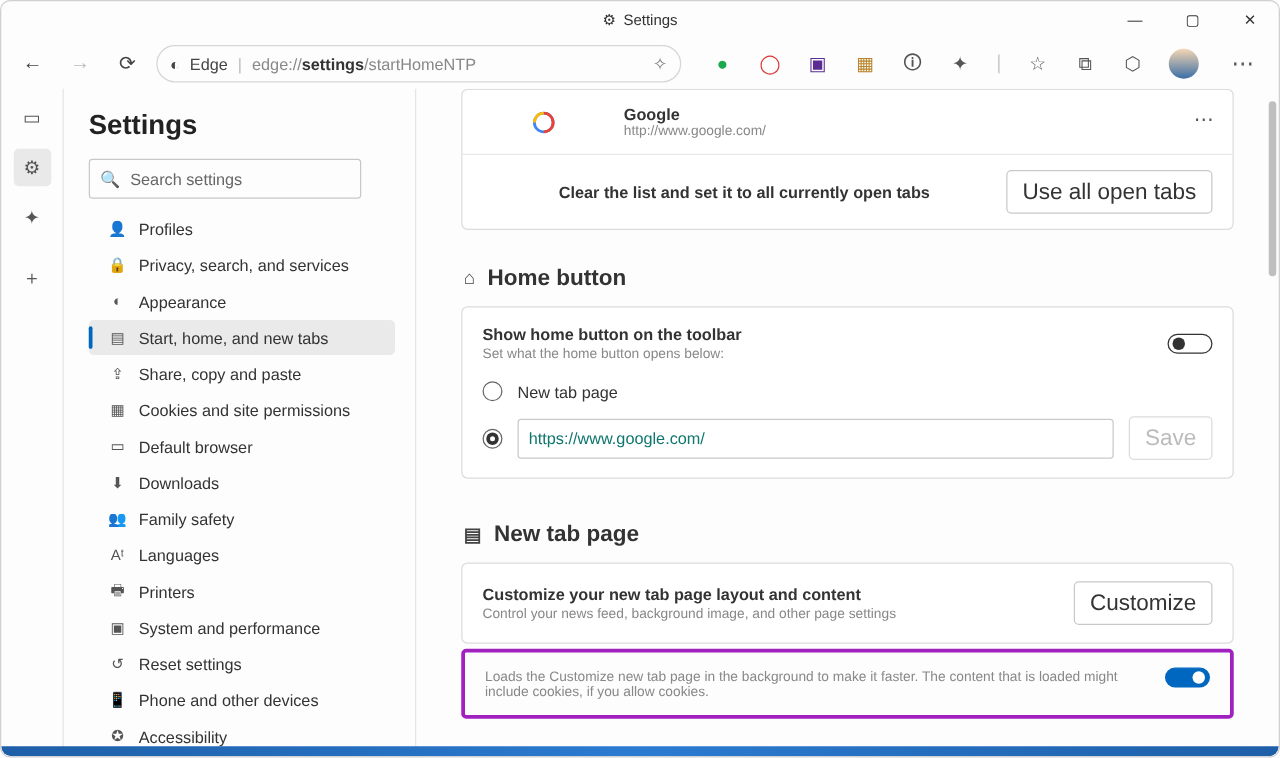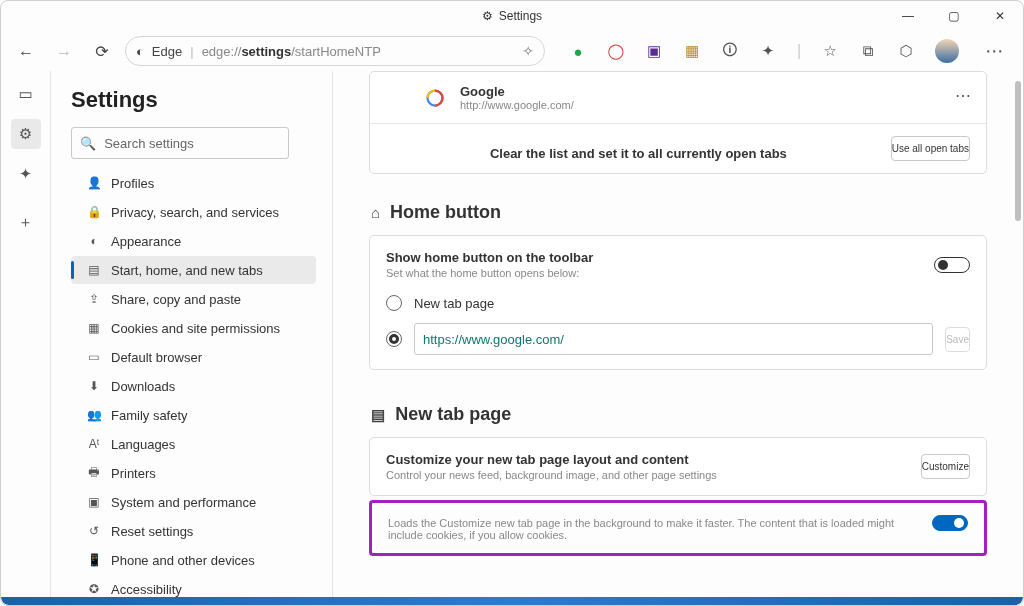--- a/index.html
+++ b/index.html
@@ -33,28 +33,28 @@
   .sidebar h1 { font-size: 22px; font-weight: 600; margin-bottom: 14px; color: #222; }
   .search-box { width: 218px; height: 32px; border: 1px solid #c8c8c8; border-radius: 3px; display: flex; align-items: center; padding: 0 8px; color: #666; font-size: 13px; gap: 8px; margin-bottom: 10px; }
   .sb-list { list-style: none; }
   .sb-item { height: 28px; display: flex; align-items: center; font-size: 13px; color: #333; padding-left: 16px; gap: 10px; border-radius: 4px; margin-bottom: 1px; position: relative; }
   .sb-item.active { background: #eaeaea; font-weight: 500; }
   .sb-item.active::before { content: ""; position: absolute; left: 0; top: 5px; bottom: 5px; width: 3px; background: #0067c0; border-radius: 2px; }
   .sb-item .sbi-icon { width: 14px; text-align: center; color: #555; font-size: 12px; }
 
   .content { flex: 1; overflow-y: auto; padding: 0 36px 20px 36px; color: #333; }
   .card { border: 1px solid #dcdcdc; border-radius: 5px; background: #fff; margin-bottom: 28px; }
-  .site-row { display: flex; align-items: center; padding: 12px 16px; position: relative; border-bottom: 1px solid #e8e8e8; }
+  .site-row { display: flex; align-items: center; padding: 12px 16px; position: relative; border-bottom: 1px solid #e8e8e8; gap: 39px; }
   .site-g { width: 18px; height: 18px; margin-right: 16px; margin-left: 40px; }
   .site-name { font-size: 13px; font-weight: 600; }
   .site-url { font-size: 11px; color: #888; }
   .site-more { position: absolute; right: 14px; top: 14px; color: #555; letter-spacing: 1px; }
-  .clear-row { display: flex; align-items: flex-end; justify-content: space-between; padding: 12px 16px; }
+  .clear-row { display: flex; align-items: center; justify-content: space-between; padding: 12px 16px; }
   .clear-text { font-size: 13px; font-weight: 600; text-align: center; flex: 1; }
-  .btn { border: 1px solid #c9c9c9; background: #fff; border-radius: 4px; padding: 6px 0; font-size: 10px; color: #333; }
+  .btn { border: 1px solid #c9c9c9; background: #fff; border-radius: 4px; padding: 6px 12px; font-size: 18px; color: #333; }
 
   .sec-head { display: flex; align-items: center; gap: 10px; font-size: 18px; font-weight: 600; margin: 0 0 12px 2px; }
   .sec-icon { font-size: 15px; color: #444; }
 
   .panel { border: 1px solid #dcdcdc; border-radius: 5px; background: #fff; padding: 14px 16px; margin-bottom: 34px; }
   .row { display: flex; align-items: center; }
   .panel .title { font-size: 13px; font-weight: 600; }
   .panel .sub { font-size: 11px; color: #888; margin-top: 2px; }
   .toggle { margin-left: auto; width: 36px; height: 16px; border-radius: 8px; background: #fff; border: 1px solid #333; position: relative; }
   .toggle .knob { position: absolute; width: 10px; height: 10px; background: #333; border-radius: 50%; top: 2px; left: 3px; }

